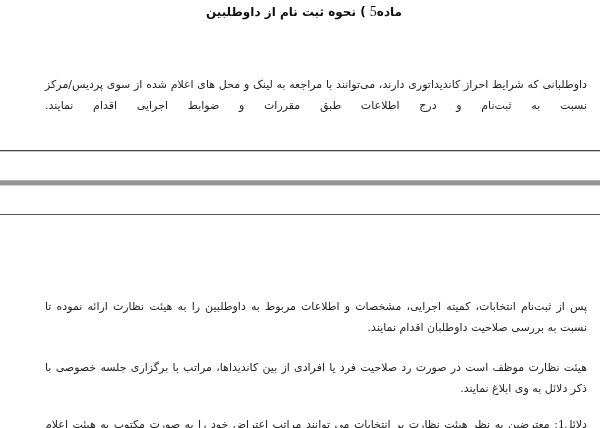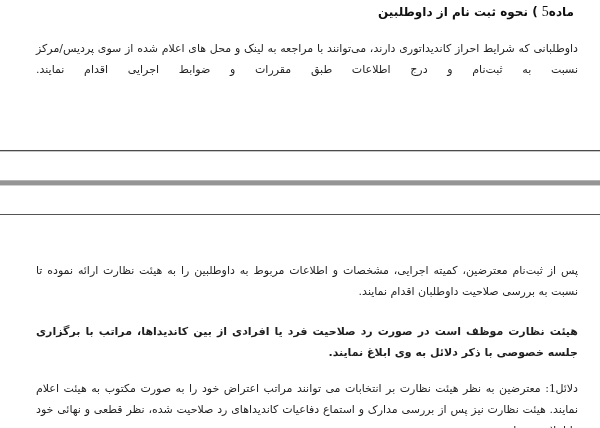--- a/index.html
+++ b/index.html
@@ -22,43 +22,44 @@
     }
     .heading {
       position: absolute;
       top: 3px;
       right: 26px;
       width: 540px;
       font-size: 12px;
       font-weight: bold;
       line-height: 18px;
       direction: rtl;
-      text-align: right;
+      text-align: center;
       color: #111111;
     }
     .heading .num {
       font-family: "Liberation Serif", serif;
       font-weight: normal;
       font-size: 14px;
     }
     .para {
       position: absolute;
-      right: 22px;
+      right: 13px;
       width: 542px;
       font-size: 11px;
       line-height: 21px;
       color: #1f1f1f;
+      margin-top: 36px;
     }
     .para.justify-full {
       text-align: justify;
       text-align-last: justify;
     }
     .p1 { top: 38px; }
     .p2 { top: 260px; }
-    .p3 { top: 321px; font-weight: bold; }
+    .p3 { top: 321px; }
     .p4 { top: 377px; }
     .para .num {
       font-family: "Liberation Serif", serif;
       font-size: 13px;
     }
     .rule {
       position: absolute;
       left: 0;
       width: 600px;
     }
@@ -87,19 +88,19 @@
 <div class="heading">
   <span>ماده</span><span class="num">5</span><span> ) نحوه ثبت نام از داوطلبین</span>
 </div>
 
 <div class="para rtl justify-full p1">داوطلبانی که شرایط احراز کاندیداتوری دارند، می‌توانند با مراجعه به لینک و محل های اعلام شده از سوی پردیس/مرکز نسبت به ثبت‌نام و درج اطلاعات طبق مقررات و ضوابط اجرایی اقدام نمایند.</div>
 
 <div class="rule rule-1"></div>
 <div class="rule rule-2"></div>
 <div class="rule rule-3"></div>
 
-<div class="para rtl p2">پس از ثبت‌نام معترضین، کمیته اجرایی، مشخصات و اطلاعات مربوط به داوطلبین را به هیئت نظارت ارائه نموده تا نسبت به بررسی صلاحیت داوطلبان اقدام نمایند.</div>
+<div class="para rtl p2">پس از ثبت‌نام انتخابات، کمیته اجرایی، مشخصات و اطلاعات مربوط به داوطلبین را به هیئت نظارت ارائه نموده تا نسبت به بررسی صلاحیت داوطلبان اقدام نمایند.</div>
 
 <div class="para rtl p3">هیئت نظارت موظف است در صورت رد صلاحیت فرد یا افرادی از بین کاندیداها، مراتب با برگزاری جلسه خصوصی با ذکر دلائل به وی ابلاغ نمایند.</div>
 
 <div class="para rtl p4">
   <span>دلائل</span><span class="num">1</span><span>: معترضین به نظر هیئت نظارت بر انتخابات می توانند مراتب اعتراض خود را به صورت مکتوب به هیئت اعلام نمایند. هیئت نظارت نیز پس از بررسی مدارک و استماع دفاعیات کاندیداهای رد صلاحیت شده، نظر قطعی و نهائی خود را اعلام می دارد.</span>
 </div>
 
 </body></html>

